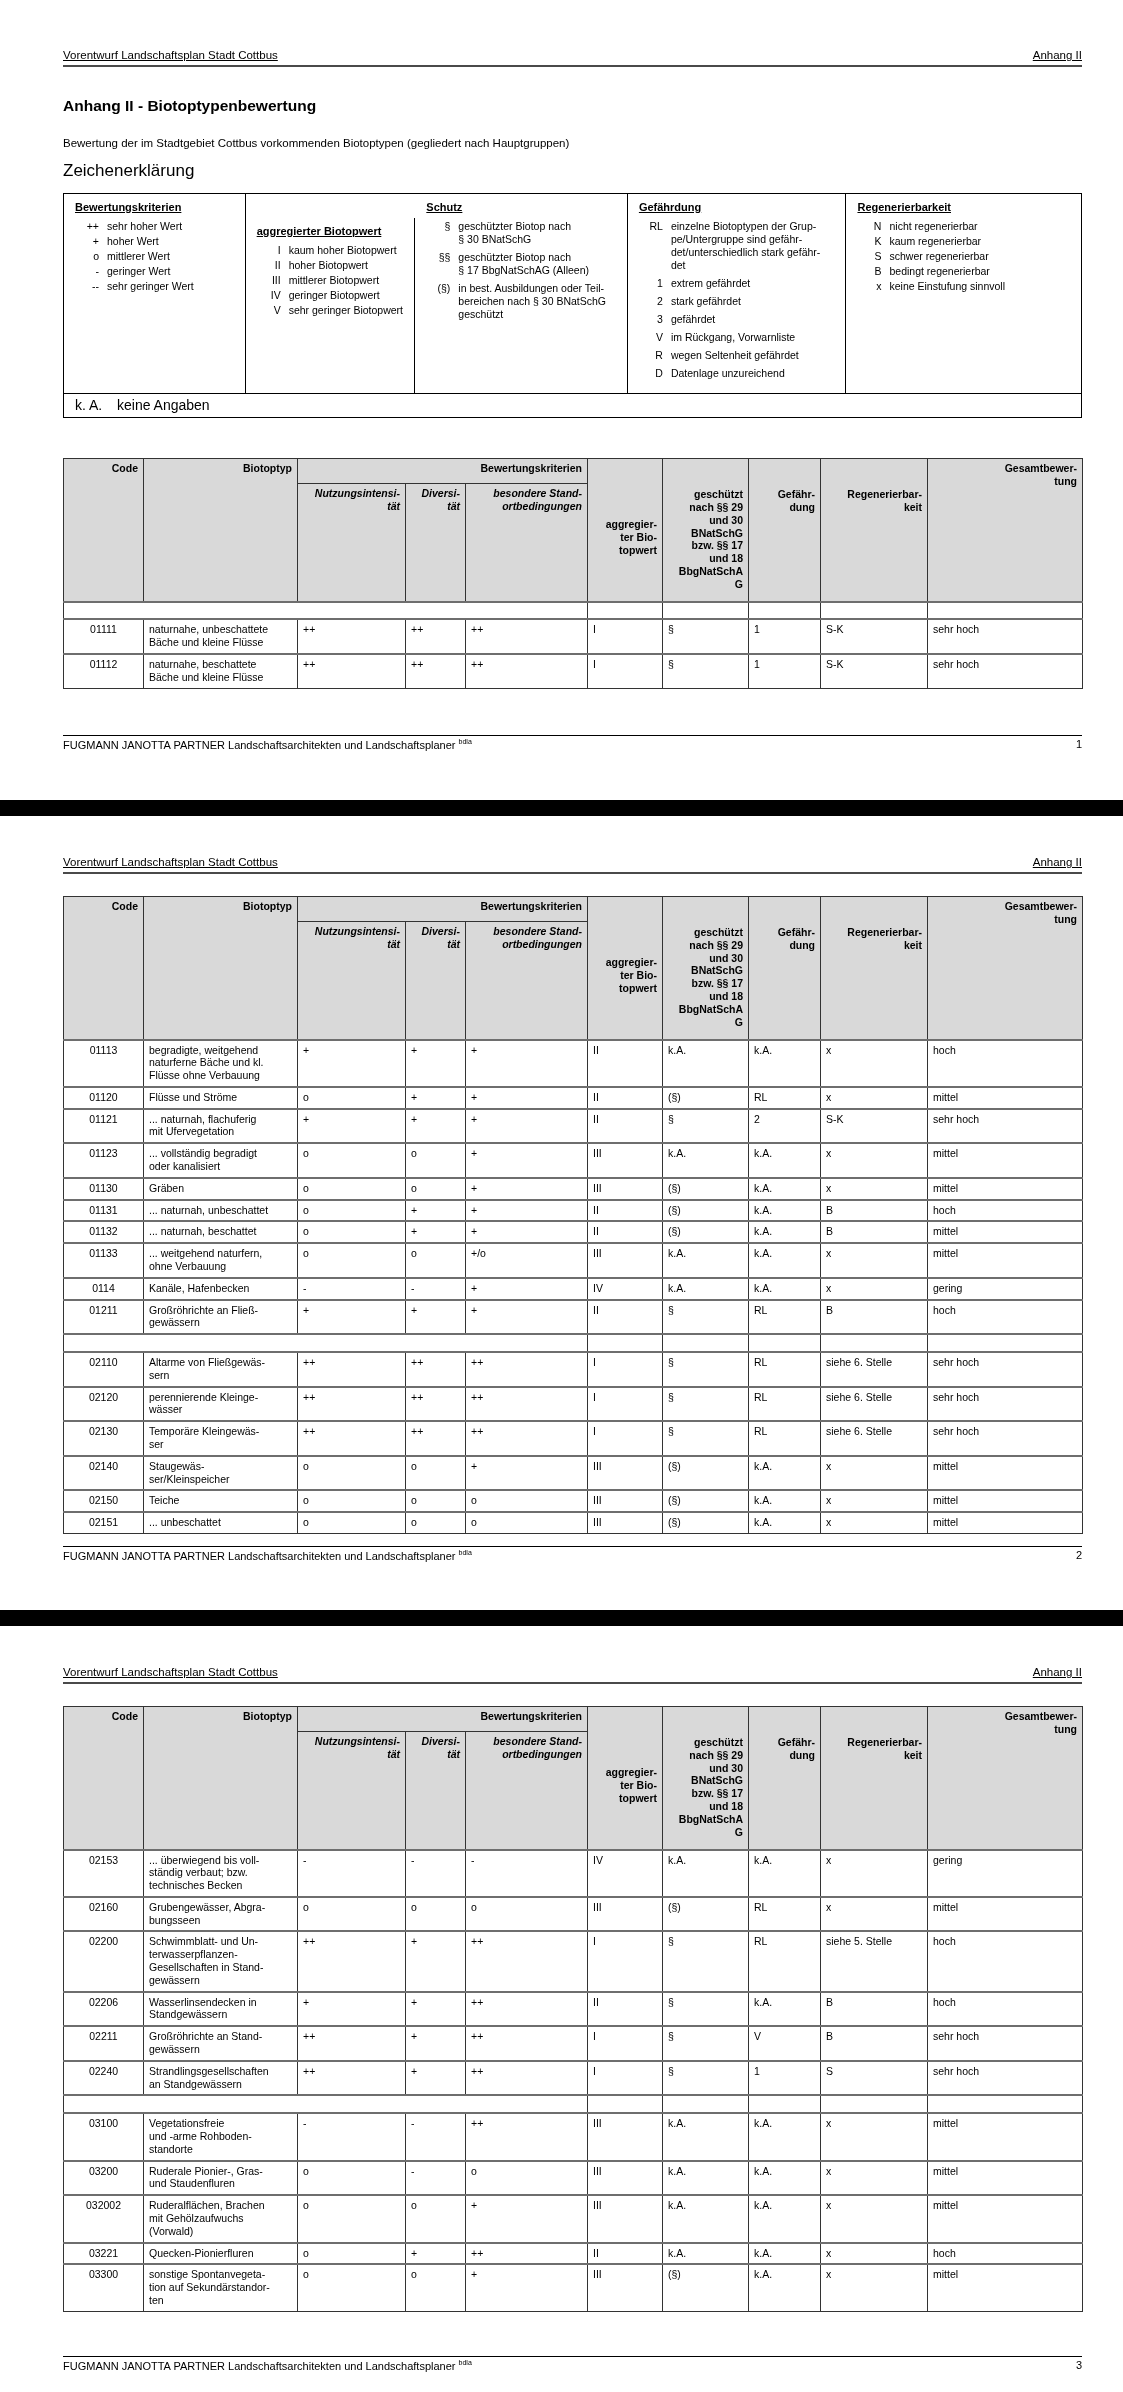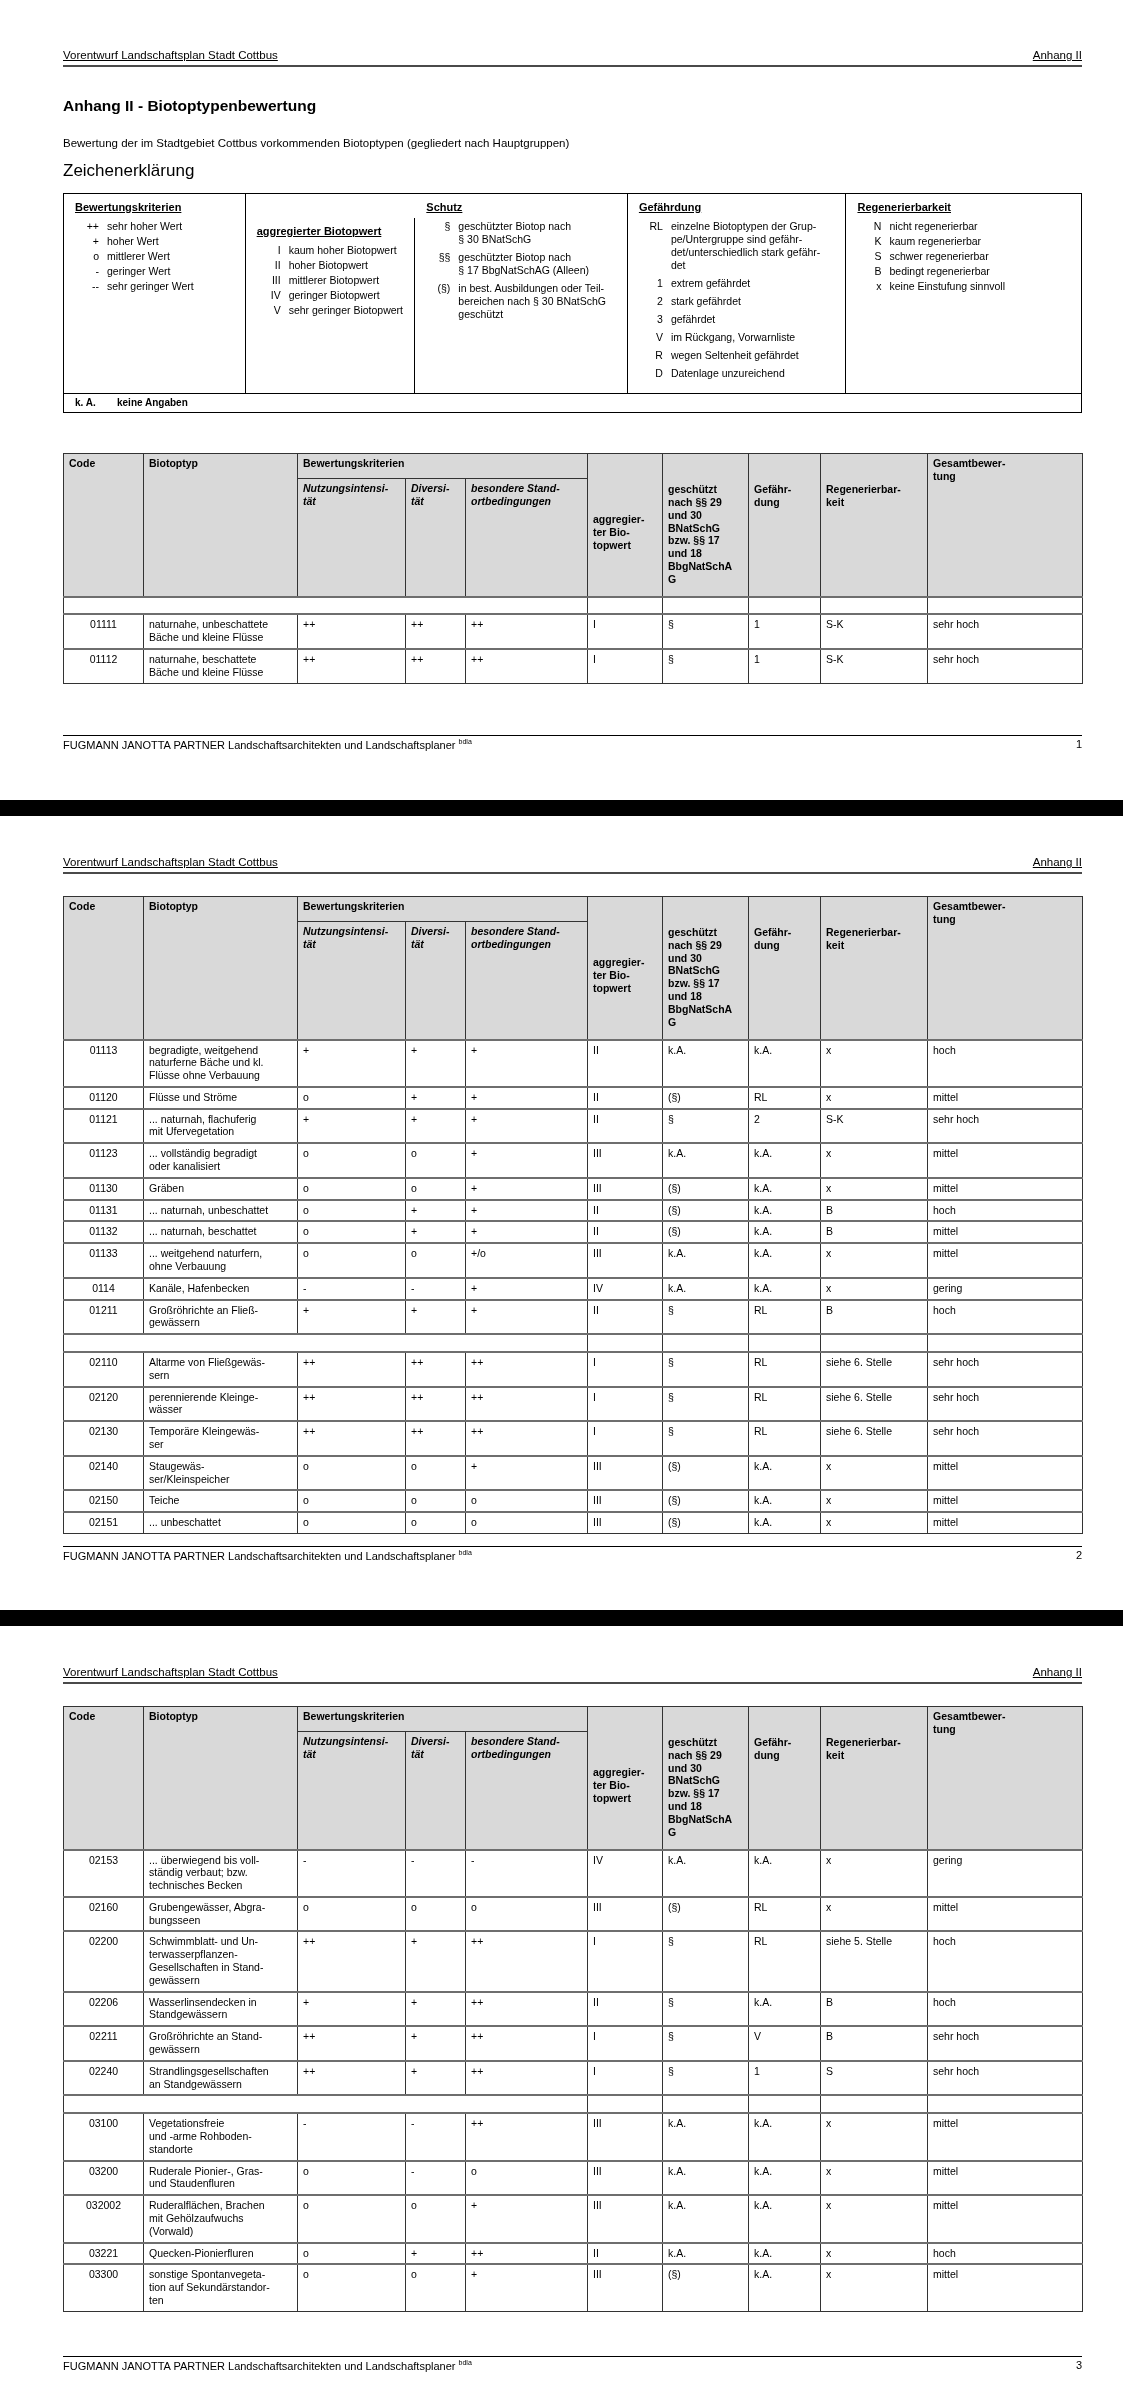--- a/index.html
+++ b/index.html
@@ -33,36 +33,36 @@
   .legend-cols { display: flex; min-height: 190px; }
   .legend-col { padding: 7px 8px 8px 11px; border-right: 1px solid #000; }
   .legend-col:last-child { border-right: none; }
   .lc-0 { width: 182px; } .lc-1 { width: 170px; margin-top: 24px; } .lc-2 { width: 213px; }
   .lc-3 { width: 219px; } .lc-4 { width: 235px; }
   .legend-title { font-size: 11px; font-weight: bold; text-decoration: underline; margin-bottom: 7px; }
   .legend-item { display: flex; gap: 8px; font-size: 10.5px; line-height: 1.24; margin-bottom: 2px; }
   .legend-item .sym { width: 24px; text-align: right; flex: none; }
   .legend-item .txt { white-space: pre-line; }
   .lc-2 .legend-item, .lc-3 .legend-item { margin-bottom: 5px; }
-  .legend-note { border-top: 1px solid #000; padding: 3px 11px 4px 11px; font-size: 10px; display: flex; font-weight: bold; }
+  .legend-note { border-top: 1px solid #000; padding: 3px 11px 4px 11px; font-size: 14px; display: flex; }
   .legend-note .sym { width: 42px; flex: none; }
 
   
   .biotope-table { border-collapse: collapse; table-layout: fixed; width: 1019px; margin-top: 40px; }
   .page-2 .biotope-table, .page-3 .biotope-table { margin-top: 22px; }
   .biotope-table th, .biotope-table td {
     border: 1px solid #333;
     font-size: 10.5px;
     line-height: 1.22;
     vertical-align: top;
     padding: 3px 5px 4px 5px;
     white-space: pre-line;
     overflow: hidden;
   }
-  .biotope-table thead th { background: #d9d9d9; font-weight: bold; text-align: left; }
+  .biotope-table thead th { background: #d9d9d9; font-weight: bold; text-align: right; }
   .biotope-table .h1 th { height: 25px; }
   .biotope-table .h2 th { height: 118px; font-style: italic; }
   .th-inner-mid { margin-top: 26px; }
   .th-inner-low { margin-top: 56px; }
   .biotope-table tbody td { border-top: 2px solid #6e6e6e; background: #fff; }
   .cell-code { text-align: center; padding-right: 7px; }
   .section-row td { background: #7b7b7b; color: #fff; font-weight: bold; height: 17px; padding: 1px 4px 2px 4px; }
 
   
   .doc-footer { position: absolute; left: 63px; right: 41px; }

